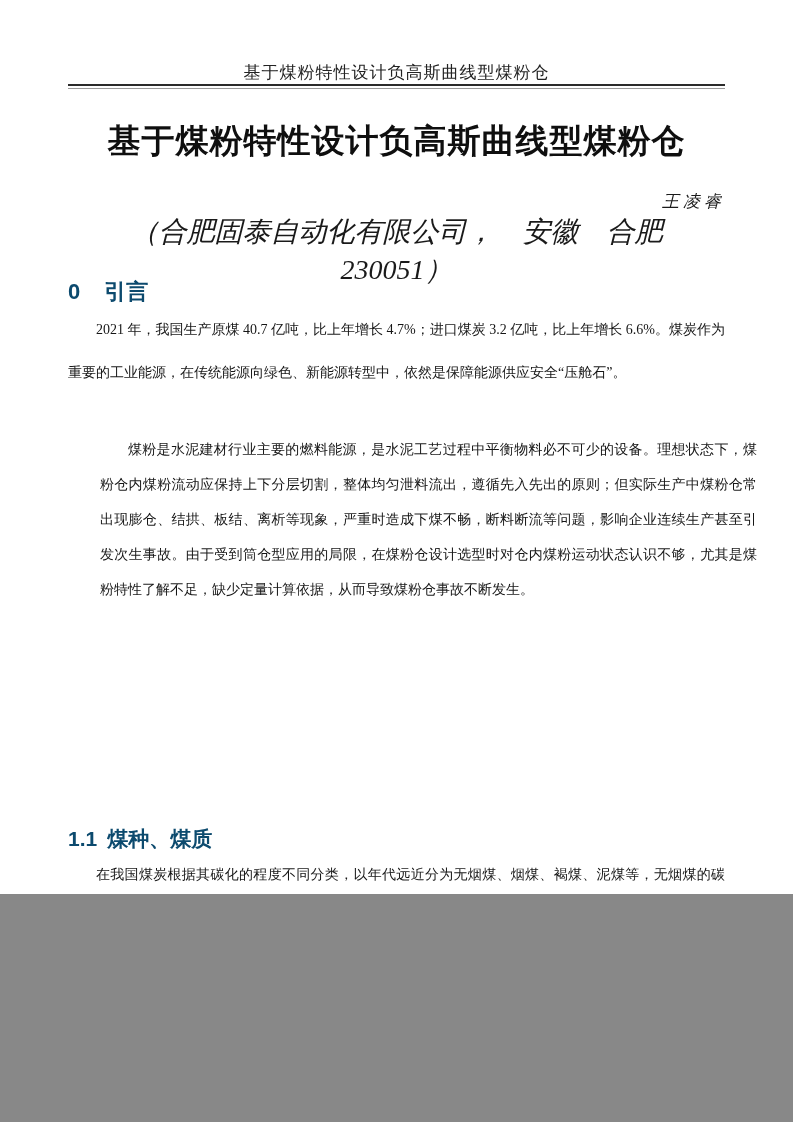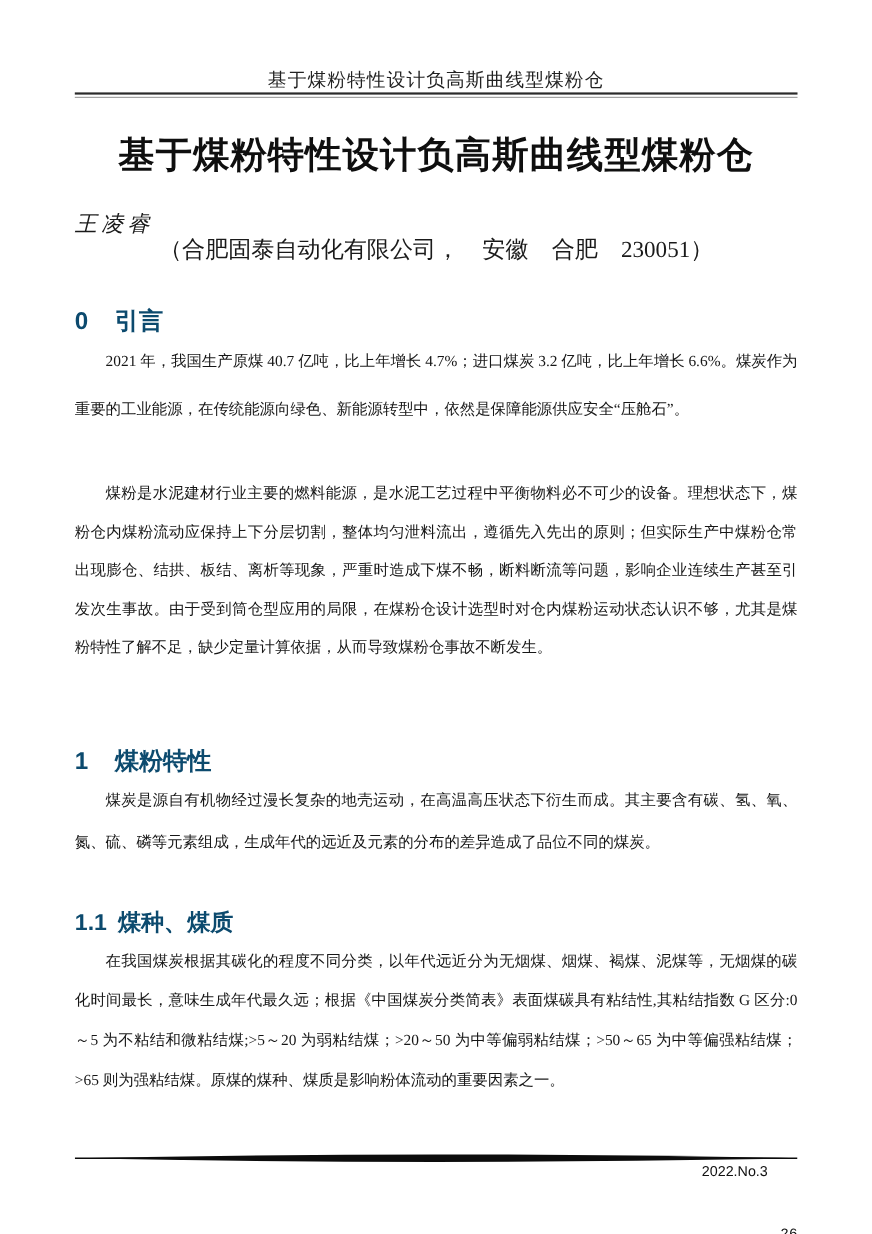--- a/index.html
+++ b/index.html
@@ -1,18 +1,18 @@
 <!DOCTYPE html>
 <html><head>
 <meta charset="utf-8">
 <style>
   html,body { margin:0; padding:0; background:#888; }
   .page {
     position:relative;
-    width:793px; height:1122px;
+    width:793px; height:894px;
     background:#ffffff;
     margin:0 auto;
     overflow:hidden;
     font-family:"Liberation Serif","DejaVu Serif",serif;
     color:#1a1a1a;
   }
   .abs { position:absolute; }
 
   
   .running-head {
@@ -31,29 +31,30 @@
     margin:0;
     text-align:center;
     font-family:"Liberation Sans","DejaVu Sans",sans-serif;
     font-weight:bold;
     font-size:33px;
     letter-spacing:1px;
     color:#0f0f0f;
   }
   .author {
     top:190px; left:68px; width:657px;
-    text-align:left;
-    font-size:20px;
+    text-align:right;
+    font-size:17px;
     font-style:italic;
     letter-spacing:4px;
   }
   .affiliation {
     top:213px; left:68px; width:657px;
     text-align:center;
-    font-size:21px;
+    font-size:28px;
+    font-style:italic;
   }
 
   
   .sec-h {
     left:68px; width:657px;
     font-family:"Liberation Sans","DejaVu Sans",sans-serif;
     font-weight:bold;
     font-size:22px;
     line-height:24px;
     color:#0c4a6e;
@@ -68,21 +69,21 @@
   
   .body-p {
     left:68px; width:657px;
     margin:0;
     font-size:14px;
     text-align:justify;
     text-indent:2em;
     color:#161616;
   }
   .p1 { top:308px; line-height:43px; }
-  .p2 { top:432px; line-height:35px; }
+  .p2 { top:432px; line-height:35px;margin-left:32px; }
   .p3 { top:710px; line-height:38px; }
   .p4 { top:857px; line-height:36px; }
 
   
   .footer-bar { top:1049px; left:68px; width:657px; height:8px; }
   .footer-bar svg { display:block; }
   .page-num {
     top:1114px; left:68px; width:657px;
     text-align:right;
     font-family:Liberation Mono, monospace;
@@ -110,24 +111,20 @@
   <h1 class="abs title">基于煤粉特性设计负高斯曲线型煤粉仓</h1>
   <div class="abs author">王凌睿</div>
   <div class="abs affiliation">（合肥固泰自动化有限公司，　安徽　合肥　230051）</div>
 
   <div class="abs sec-h h0">
     <span class="num">0</span><span class="txt">引言</span>
   </div>
   <p class="abs body-p p1">2021 年，我国生产原煤 40.7 亿吨，比上年增长 4.7%；进口煤炭 3.2 亿吨，比上年增长 6.6%。煤炭作为重要的工业能源，在传统能源向绿色、新能源转型中，依然是保障能源供应安全“压舱石”。</p>
   <p class="abs body-p p2">煤粉是水泥建材行业主要的燃料能源，是水泥工艺过程中平衡物料必不可少的设备。理想状态下，煤粉仓内煤粉流动应保持上下分层切割，整体均匀泄料流出，遵循先入先出的原则；但实际生产中煤粉仓常出现膨仓、结拱、板结、离析等现象，严重时造成下煤不畅，断料断流等问题，影响企业连续生产甚至引发次生事故。由于受到筒仓型应用的局限，在煤粉仓设计选型时对仓内煤粉运动状态认识不够，尤其是煤粉特性了解不足，缺少定量计算依据，从而导致煤粉仓事故不断发生。</p>
 
-  <div class="abs sec-h h1">
-    <span class="num">1</span><span class="txt">煤粉特性</span>
-  </div>
-  <p class="abs body-p p3">煤炭是源自有机物经过漫长复杂的地壳运动，在高温高压状态下衍生而成。其主要含有碳、氢、氧、氮、硫、磷等元素组成，生成年代的远近及元素的分布的差异造成了品位不同的煤炭。</p>
 
   <div class="abs sec-h sub h11">
     <span class="num">1.1</span><span class="txt">煤种、煤质</span>
   </div>
   <p class="abs body-p p4">在我国煤炭根据其碳化的程度不同分类，以年代远近分为无烟煤、烟煤、褐煤、泥煤等，无烟煤的碳化时间最长，意味生成年代最久远；根据《中国煤炭分类简表》表面煤碳具有粘结性,其粘结指数 G 区分:0～5 为不粘结和微粘结煤;&gt;5～20 为弱粘结煤；&gt;20～50 为中等偏弱粘结煤；&gt;50～65 为中等偏强粘结煤；&gt;65 则为强粘结煤。原煤的煤种、煤质是影响粉体流动的重要因素之一。</p>
 
   <div class="abs footer-bar">
     <svg width="657" height="8" viewBox="0 0 657 8" preserveAspectRatio="none">
       <line x1="0" y1="4" x2="657" y2="4" stroke="#0c0c0c" stroke-width="1.3"></line>
       <path d="M0,4 Q328,-3 657,4 Q328,10.5 0,4 Z" fill="#0c0c0c"></path>

